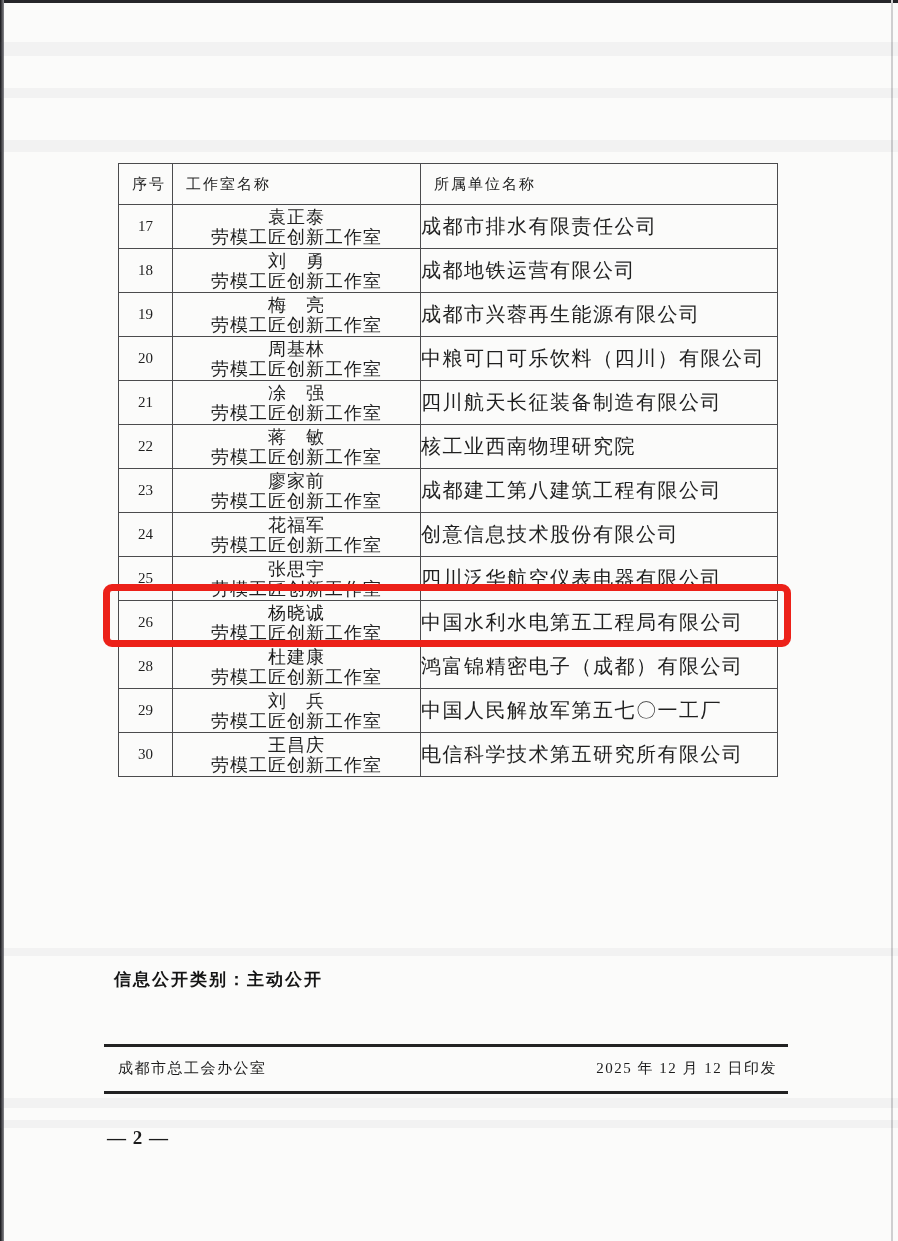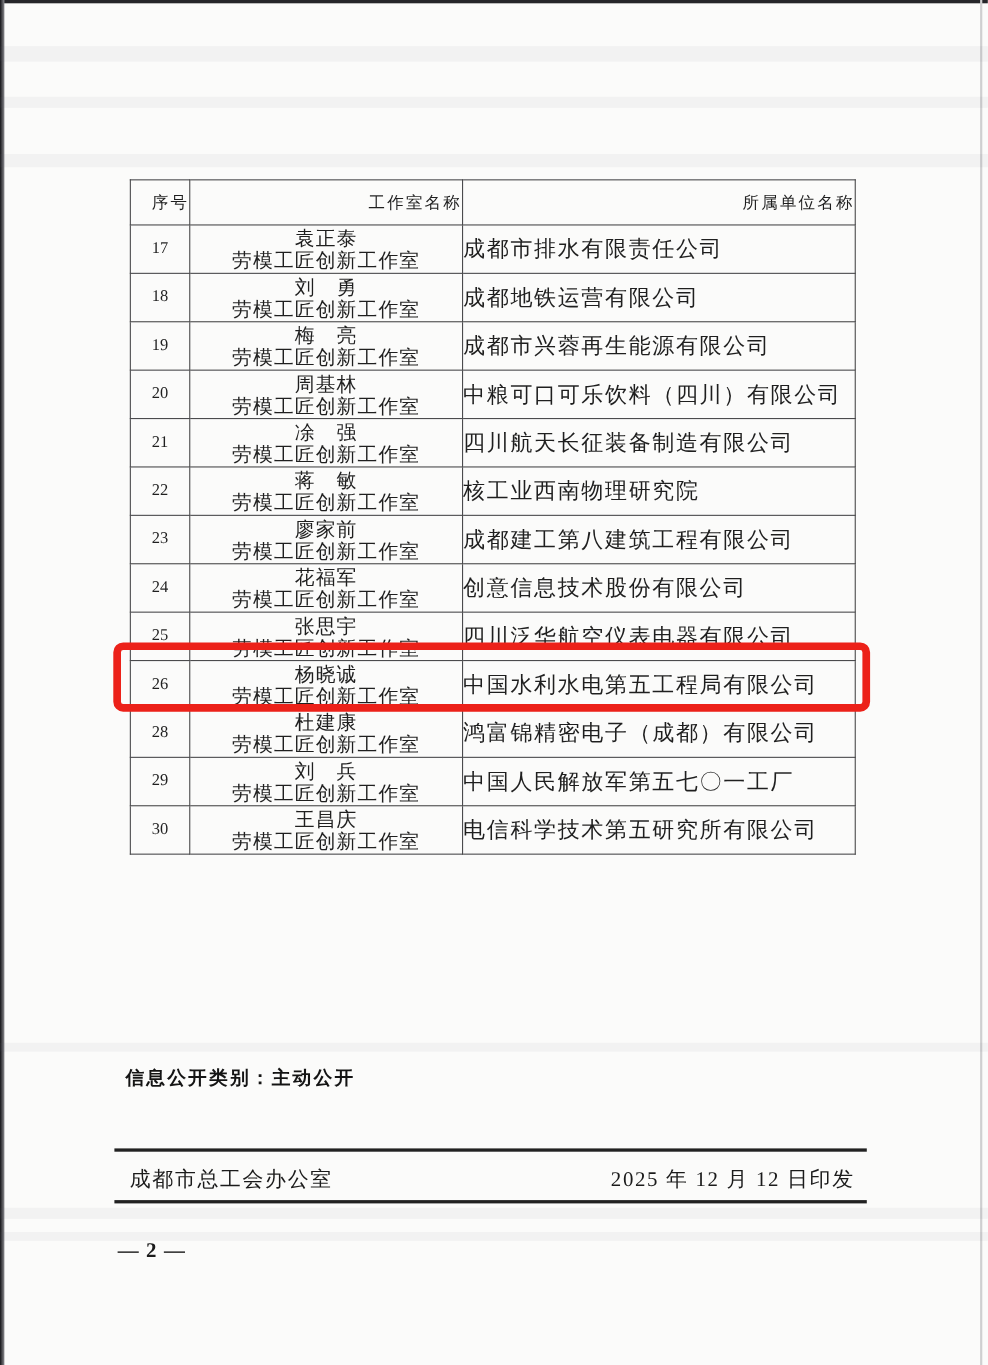--- a/index.html
+++ b/index.html
@@ -24,21 +24,21 @@
 
   
   table.roster{
     position:absolute;left:118px;top:163px;width:659px;
     border-collapse:collapse;table-layout:fixed;
     font-size:16px;color:#1f1f1f;
   }
   table.roster th,table.roster td{
     border:1.4px solid #4b4b4d;padding:0;vertical-align:middle;
   }
-  table.roster th{height:40px;font-weight:normal;font-size:15px;letter-spacing:2px;text-align:right;}
+  table.roster th{height:40px;font-weight:normal;font-size:15px;letter-spacing:2px;text-align:left;padding-left:13px;}
   table.roster td{height:43px;}
   .col-no{width:54px;}
   .col-name{width:248px;}
   .col-unit{width:357px;}
   td.c-no{text-align:center;font-size:15px;font-family:"Liberation Serif",serif;}
   td.c-name{text-align:center;line-height:20px;font-size:18px;letter-spacing:1px;}
   td.c-name .nm{display:block;}
   td.c-name .st{display:block;}
   td.c-unit{text-align:left;padding-left:28px;font-size:20px;letter-spacing:1.5px;}
 
@@ -56,21 +56,21 @@
     font-weight:bold;font-size:17px;letter-spacing:2px;color:#141414;text-align:center;
   }
 
   
   .rule{position:absolute;left:104px;width:684px;height:3px;background:#222;}
   .rule-1{top:1044px;}
   .rule-2{top:1091px;}
   .footer-row{
     position:absolute;left:118px;top:1059px;width:659px;
     display:flex;justify-content:space-between;align-items:center;
-    font-size:19px;letter-spacing:1.5px;color:#1b1b1b;
+    font-size:15px;letter-spacing:1.5px;color:#1b1b1b;
   }
   .page-num{
     position:absolute;left:107px;top:1127px;
     font-size:19px;font-weight:bold;color:#1b1b1b;letter-spacing:1px;
   }
 </style>
 </head>
 <body>
 
 <div class="edge-top"></div>

